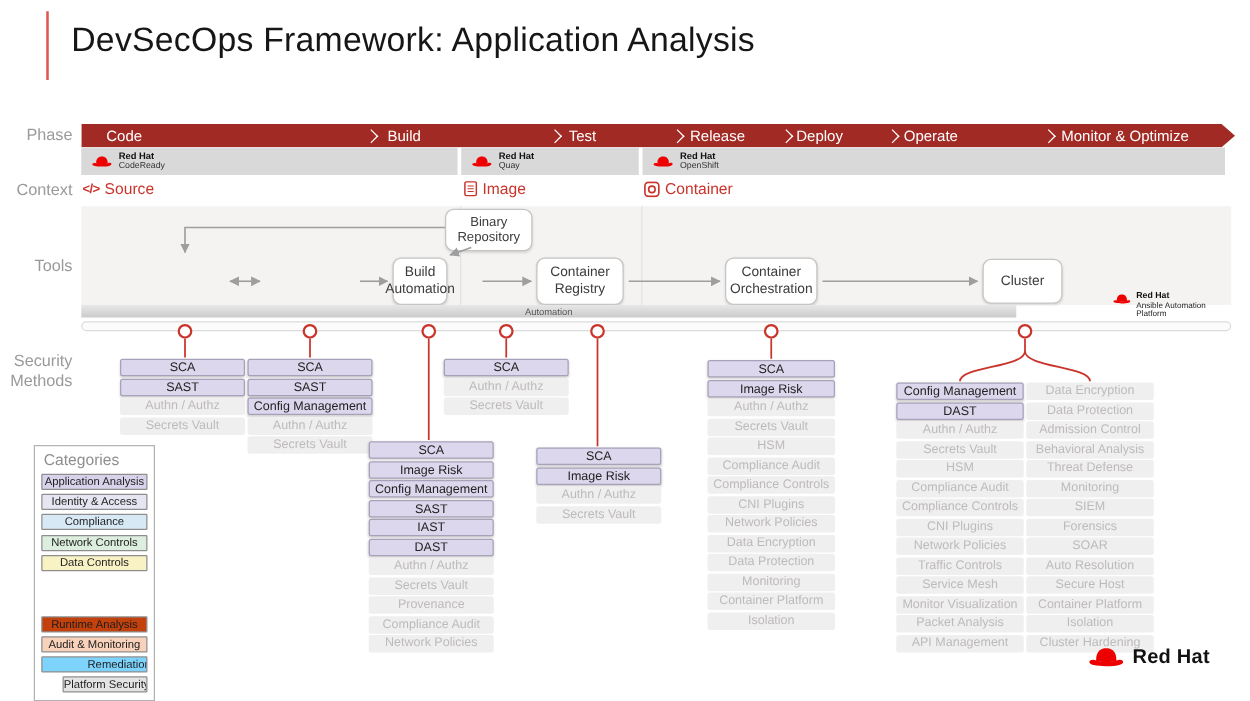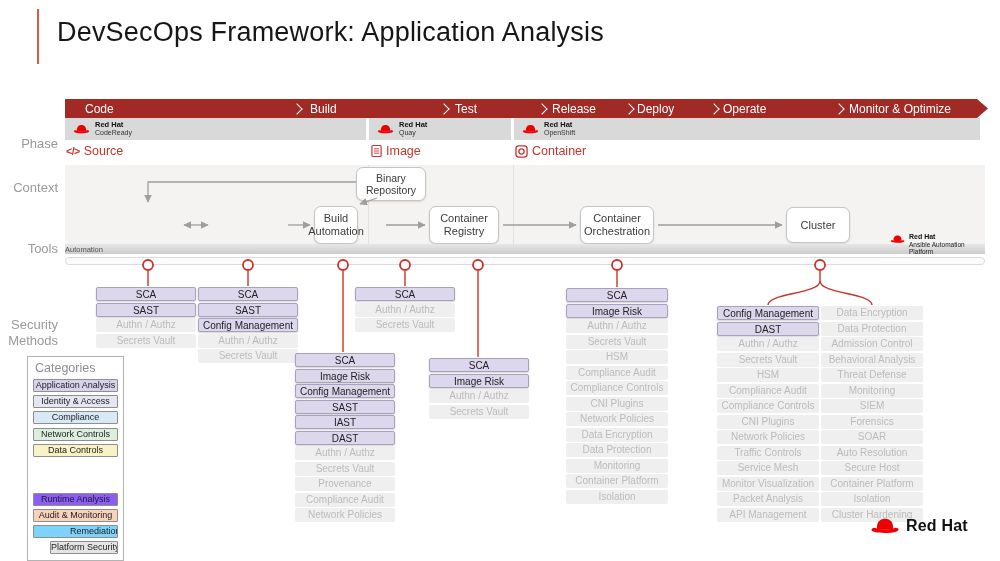--- a/index.html
+++ b/index.html
@@ -5,21 +5,21 @@
   * { box-sizing: border-box; margin: 0; padding: 0; }
   html,body { width:1000px; height:561px; background:#fff; font-family:"Liberation Sans", sans-serif; }
   .stage { position:absolute; inset:0; width:1000px; height:561px; overflow:hidden; }
 
   .accent-line { position:absolute; width:2px; background:#e0564c; }
   #accent-title { left:37px; top:9px; height:55px; }
   #accent-bottom { left:31px; top:505px; height:42px; }
 
   .title { position:absolute; left:57px; top:17px; font-size:27px; font-weight:500; color:#161616; letter-spacing:.2px; }
 
-  .row-label { position:absolute; color:#9a9a9a; font-size:13px; text-align:right; line-height:1.25;margin-top:36px; }
+  .row-label { position:absolute; color:#9a9a9a; font-size:13px; text-align:right; line-height:1.25; }
   #rl-phase   { left:0; top:100px; width:58px; }
   #rl-context { left:0; top:144px; width:58px; }
   #rl-tools   { left:0; top:205px; width:58px; }
   #rl-security{ left:0; top:281px; width:58px; }
 
   .phase-bar { position:absolute; left:65px; top:99px; width:923px; height:19px;
     background:var(--phase_red,#a12a24);
     clip-path:polygon(0 0, calc(100% - 11px) 0, 100% 50%, calc(100% - 11px) 100%, 0 100%); }
   .phase-labels { position:absolute; inset:0; pointer-events:none; }
   .phase-labels span { position:absolute; top:102px; color:#fff; font-size:12px; white-space:nowrap; }
@@ -55,22 +55,22 @@
     box-shadow:0 1px 2px rgba(0,0,0,.12); display:flex; align-items:center; justify-content:center;
     text-align:center; font-size:11px; color:#3c3c3c; line-height:1.15; padding:16px; z-index:2; }
   #tool-ide      { left:115px; top:207px; width:64px; height:36px; }
   #tool-scm      { left:214px; top:206px; width:70px; height:38px; }
   #tool-build    { left:314px; top:206px; width:44px; height:38px; }
   #tool-binary   { left:356px; top:167px; width:70px; height:31px; font-size:10.5px; }
   #tool-registry { left:429px; top:206px; width:70px; height:38px; }
   #tool-orch     { left:580px; top:206px; width:74px; height:38px; }
   #tool-cluster  { left:786px; top:207px; width:64px; height:36px; }
 
-  .automation-bar { position:absolute; left:65px; top:244px; width:920px; height:10px;
-    background:linear-gradient(#e7e7e7,#cbcbcb); display:flex; align-items:center; justify-content:flex-start; z-index:2; }
+  .automation-bar { position:absolute; left:65px; top:244px; width:748px; height:10px;
+    background:linear-gradient(#e7e7e7,#cbcbcb); display:flex; align-items:center; justify-content:center; z-index:2; }
   .automation-bar span { font-size:7.5px; color:#555; }
   .pipeline { position:absolute; left:65px; top:257px; width:920px; height:8px;
     background:#fcfcfc; border:1px solid #dbdbdb; border-radius:4px; z-index:2; }
 
   svg.overlay { position:absolute; inset:0; width:1000px; height:561px; pointer-events:none; z-index:3; }
 
   .sec-col { position:absolute; z-index:4; }
   .col-0 { left:96px;  top:287px; width:100px; }
   .col-1 { left:198px; top:287px; width:100px; }
   .col-2 { left:355px; top:287px; width:100px; }
@@ -342,21 +342,21 @@
 
   <div class="legend">
     <div class="legend-title">Categories</div>
     <div class="legend-items">
 
     <div class="legend-item" style="background: rgb(216, 211, 234);">Application Analysis</div>
         <div class="legend-item" style="background: rgb(230, 230, 242);">Identity &amp; Access</div>
         <div class="legend-item" style="background: rgb(216, 233, 246);">Compliance</div>
         <div class="legend-item" style="background: rgb(220, 238, 221);">Network Controls</div>
         <div class="legend-item" style="background: rgb(248, 242, 197);">Data Controls</div>
-        <div class="legend-item" style="background: #8b5cf6; margin-top: 36px;">Runtime Analysis</div>
+        <div class="legend-item" style="background: #c2410c; margin-top: 36px;">Runtime Analysis</div>
         <div class="legend-item" style="background: rgb(248, 210, 187);">Audit &amp; Monitoring</div>
         <div class="legend-item" style="background: #7dd3fc; padding-left: 36px;">Remediation</div>
         <div class="legend-item" style="background: rgb(229, 228, 228); margin-left: 17px;">Platform Security</div>
       </div>
   </div>
 
   <div class="footer-logo">
     <svg class="fedora" viewBox="0 0 48 32">
       <path d="M11 20 C11 8 18 5 24 5 C30 5 37 8 37 20 L37 21 C33 23.5 15 23.5 11 21 Z" fill="var(--brand_red,#ee0000)"></path>
       <path d="M3 21 C1.5 23 3 25.5 8 26.5 C16 28.5 34 28.5 41.5 26 C46 24.5 46.5 22 44.5 20.5 C43 19.4 40 19.3 37 20.6 C33 23 15 23 11 20.6 C8.5 19.2 5 19.5 3 21 Z" fill="var(--brand_red,#ee0000)"></path>

